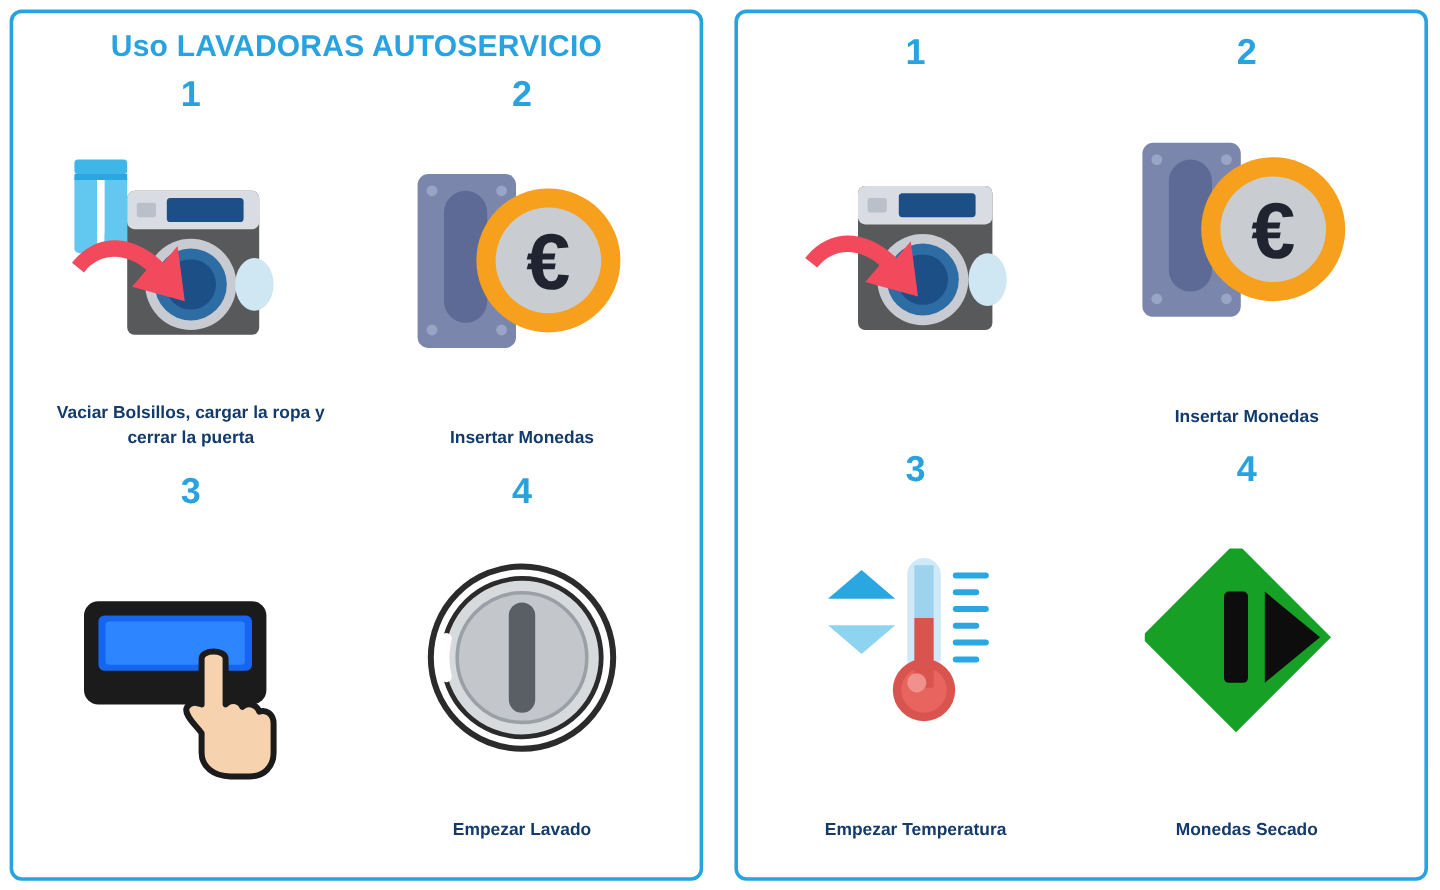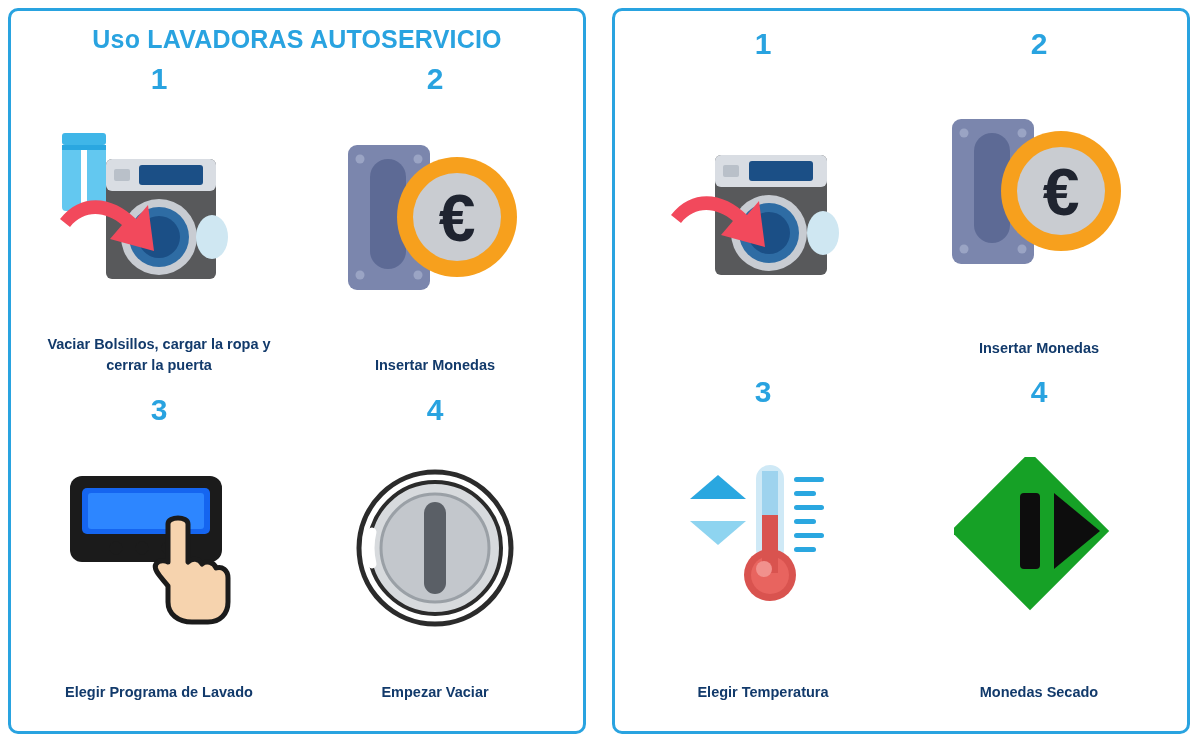--- a/index.html
+++ b/index.html
@@ -159,37 +159,36 @@
               <rect x="24" y="27" width="116" height="36" rx="3" fill="#2d86ff"></rect>
               <circle cx="52" cy="82" r="6.5" fill="#1b1b1b"></circle>
               <circle cx="78" cy="82" r="6.5" fill="#1b1b1b"></circle>
               <circle cx="104" cy="82" r="6.5" fill="#1b1b1b"></circle>
             </g>
             <g>
               <path d="M104 58 L104 96 C104 96, 96 92, 92 98 C88 104, 100 114, 104 120 L104 136 C104 148, 114 156, 128 156 L144 156 C156 156, 164 148, 164 136 L164 112 C164 104, 158 100, 152 102 C150 96, 142 94, 138 98 C135 92, 128 92, 124 96 L124 58 C124 50, 104 50, 104 58 Z" fill="#f6d3ae" stroke="#1b1b1b" stroke-width="5" stroke-linejoin="round"></path>
             </g>
           </svg>
         </div>
-        <div class="caption">Elegir Programa de Lavado</div>
       </div>
 
       <div class="cell r2">
         <div class="step-num">4</div>
         <div class="art">
           <svg width="170" height="165" viewBox="0 0 170 165">
             <g>
               <circle cx="85" cy="82" r="76" fill="#ffffff" stroke="#2b2b2b" stroke-width="5"></circle>
               <circle cx="85" cy="82" r="66" fill="#d7dadd" stroke="#2b2b2b" stroke-width="4"></circle>
               <circle cx="85" cy="82" r="54" fill="#c3c7cc" stroke="#9aa0a6" stroke-width="3"></circle>
               <rect x="74" y="36" width="22" height="92" rx="11" fill="#5a5f66"></rect>
               <path d="M22 66 A66 66 0 0 0 22 98" fill="none" stroke="#ffffff" stroke-width="9" stroke-linecap="round"></path>
             </g>
           </svg>
         </div>
-        <div class="caption">Empezar Vaciar</div>
+        <div class="caption">Empezar Lavado</div>
       </div>
 
     </div>
   </section>
 
   <section class="panel">
 
     <div class="grid">
 
       <div class="cell r1">
@@ -254,21 +253,21 @@
             <g>
               <rect x="116" y="20" width="30" height="5" rx="2.5" fill="#2aa7e0"></rect>
               <rect x="116" y="34" width="22" height="5" rx="2.5" fill="#2aa7e0"></rect>
               <rect x="116" y="48" width="30" height="5" rx="2.5" fill="#2aa7e0"></rect>
               <rect x="116" y="62" width="22" height="5" rx="2.5" fill="#2aa7e0"></rect>
               <rect x="116" y="76" width="30" height="5" rx="2.5" fill="#2aa7e0"></rect>
               <rect x="116" y="90" width="22" height="5" rx="2.5" fill="#2aa7e0"></rect>
             </g>
           </svg>
         </div>
-        <div class="caption">Elegir Temperatura</div>
+        <div class="caption">Empezar Temperatura</div>
       </div>
 
       <div class="cell r2">
         <div class="step-num">4</div>
         <div class="art">
           <svg width="170" height="165" viewBox="0 0 170 165">
             <g>
               <rect x="20" y="18" width="112" height="112" transform="rotate(45 76 74)" fill="#16a126"></rect>
               <rect x="66" y="36" width="20" height="76" rx="4" fill="#0d0d0d"></rect>
               <path d="M100 36 L100 112 L146 74 Z" fill="#0d0d0d"></path>

